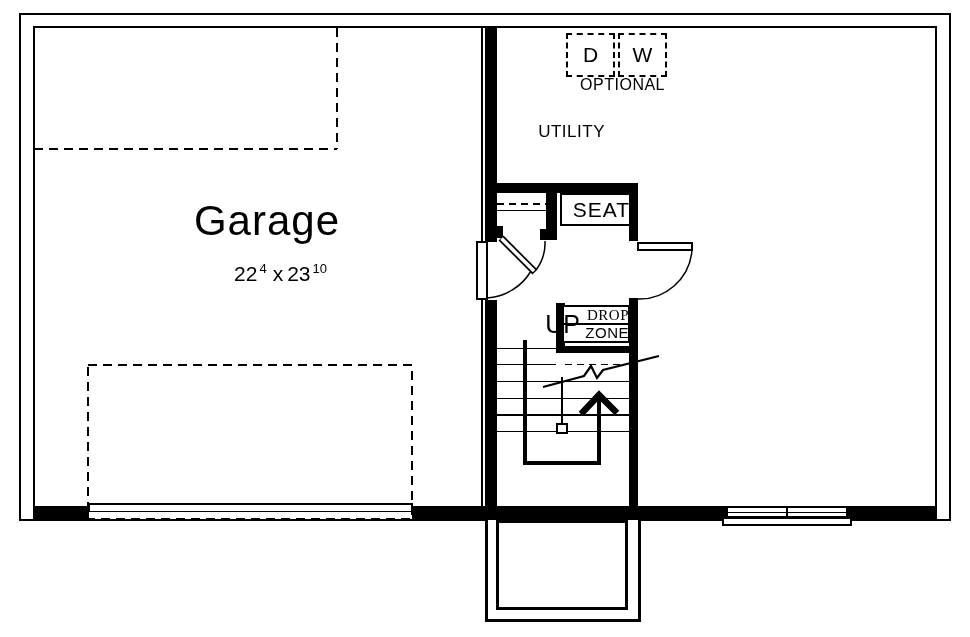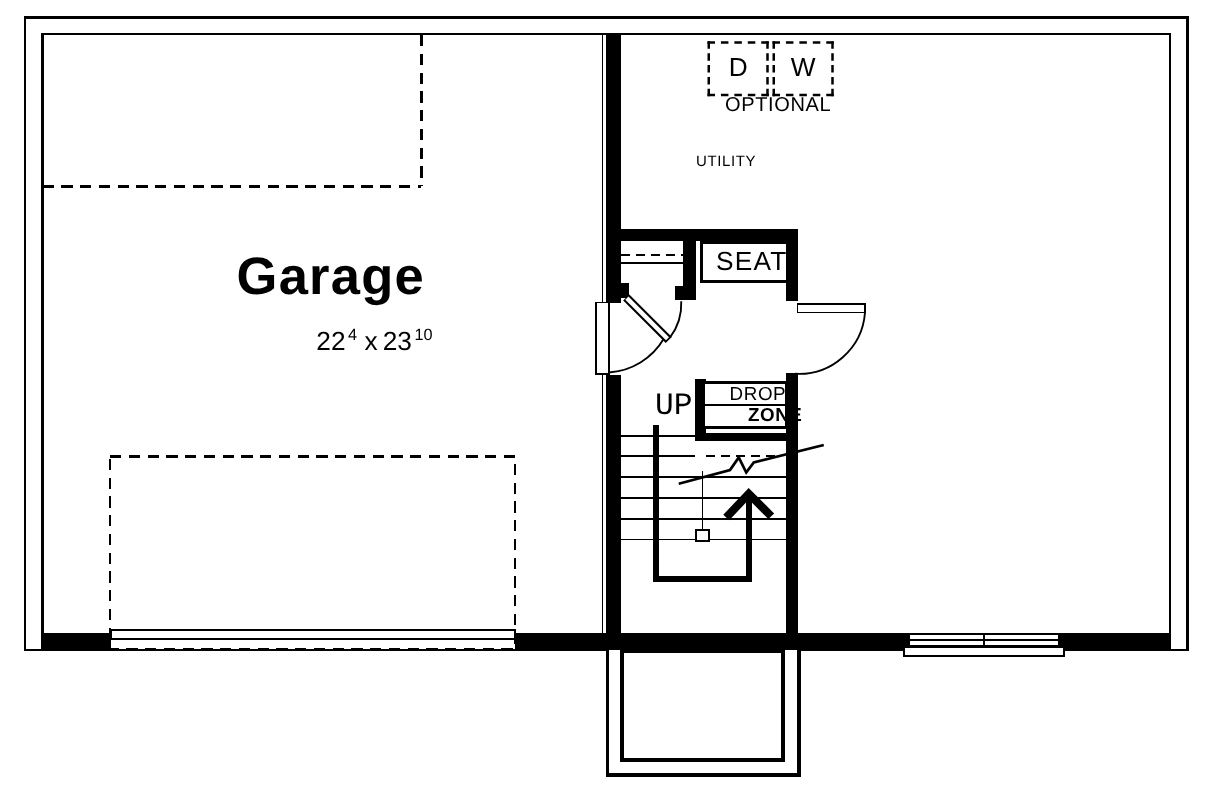--- a/index.html
+++ b/index.html
@@ -4,34 +4,34 @@
 <style>
   :root { --ink:#000000; --paper:#ffffff; }
   html,body { margin:0; padding:0; background:var(--paper); }
   #plan-canvas {
     position:relative; width:970px; height:637px;
     background:var(--paper); overflow:hidden;
     font-family:"Liberation Sans", sans-serif; color:var(--ink);
   }
   #plan-svg { position:absolute; left:0; top:0; }
   .lbl { position:absolute; text-align:right; white-space:nowrap; color:var(--ink); }
-  .lbl-garage  { left:140px; top:197px; width:200px; font-size:42px; font-weight:bold; letter-spacing:1px; }
-  .lbl-dims    { left:148px; top:262px; width:200px; font-size:21px; }
+  .lbl-garage  { left:140px; top:197px; width:200px; font-size:42px; font-weight:normal; letter-spacing:1px; }
+  .lbl-dims    { left:129px; top:262px; width:200px; font-size:21px; }
   .lbl-dims .sup { font-size:13px; position:relative; top:-8px; margin:0 2px; }
   .lbl-dims .sep { margin:0 4px; }
-  .lbl-utility { left:505px; top:122px; width:100px; font-size:12px; letter-spacing:0.5px; }
+  .lbl-utility { left:505px; top:122px; width:100px; font-size:17px; letter-spacing:0.5px; }
   .appl-box    { position:absolute; top:33px; width:45px; height:40px; border:2px dashed var(--ink);
                  font-size:21px; line-height:40px; text-align:center; }
   .box-dryer   { left:566px; }
   .box-washer  { left:618px; }
   .lbl-optional{ left:565px; top:76px; width:100px; font-size:16px; letter-spacing:0.5px; }
   .lbl-seat    { left:561px; top:194px; width:69px; height:31px; line-height:31px; font-size:21px; letter-spacing:1px; }
-  .lbl-drop    { left:563px; top:306px; width:66px; height:18px; line-height:19px; font-size:15px; letter-spacing:0.5px; }
-  .lbl-zone    { left:576px; top:324px; width:66px; height:18px; line-height:18px; font-size:15px; letter-spacing:0.5px;font-weight:bold; }
-  .lbl-up      { left:500px; top:310px; width:54px; font-size:25px;font-family:Liberation Mono, monospace; }
+  .lbl-drop    { left:563px; top:306px; width:66px; height:18px; line-height:19px; font-size:15px; letter-spacing:0.5px;font-family:Liberation Serif, serif; }
+  .lbl-zone    { left:563px; top:324px; width:66px; height:18px; line-height:18px; font-size:15px; letter-spacing:0.5px; }
+  .lbl-up      { left:526px; top:310px; width:54px; font-size:25px; }
 </style>
 </head>
 <body>
 
 <div id="plan-canvas">
 
   <svg id="plan-svg" width="970" height="637" viewBox="0 0 970 637" fill="none" stroke="#000" stroke-width="2">
 
     <g shape-rendering="crispEdges">
       <rect x="20" y="14" width="930" height="506"></rect>

